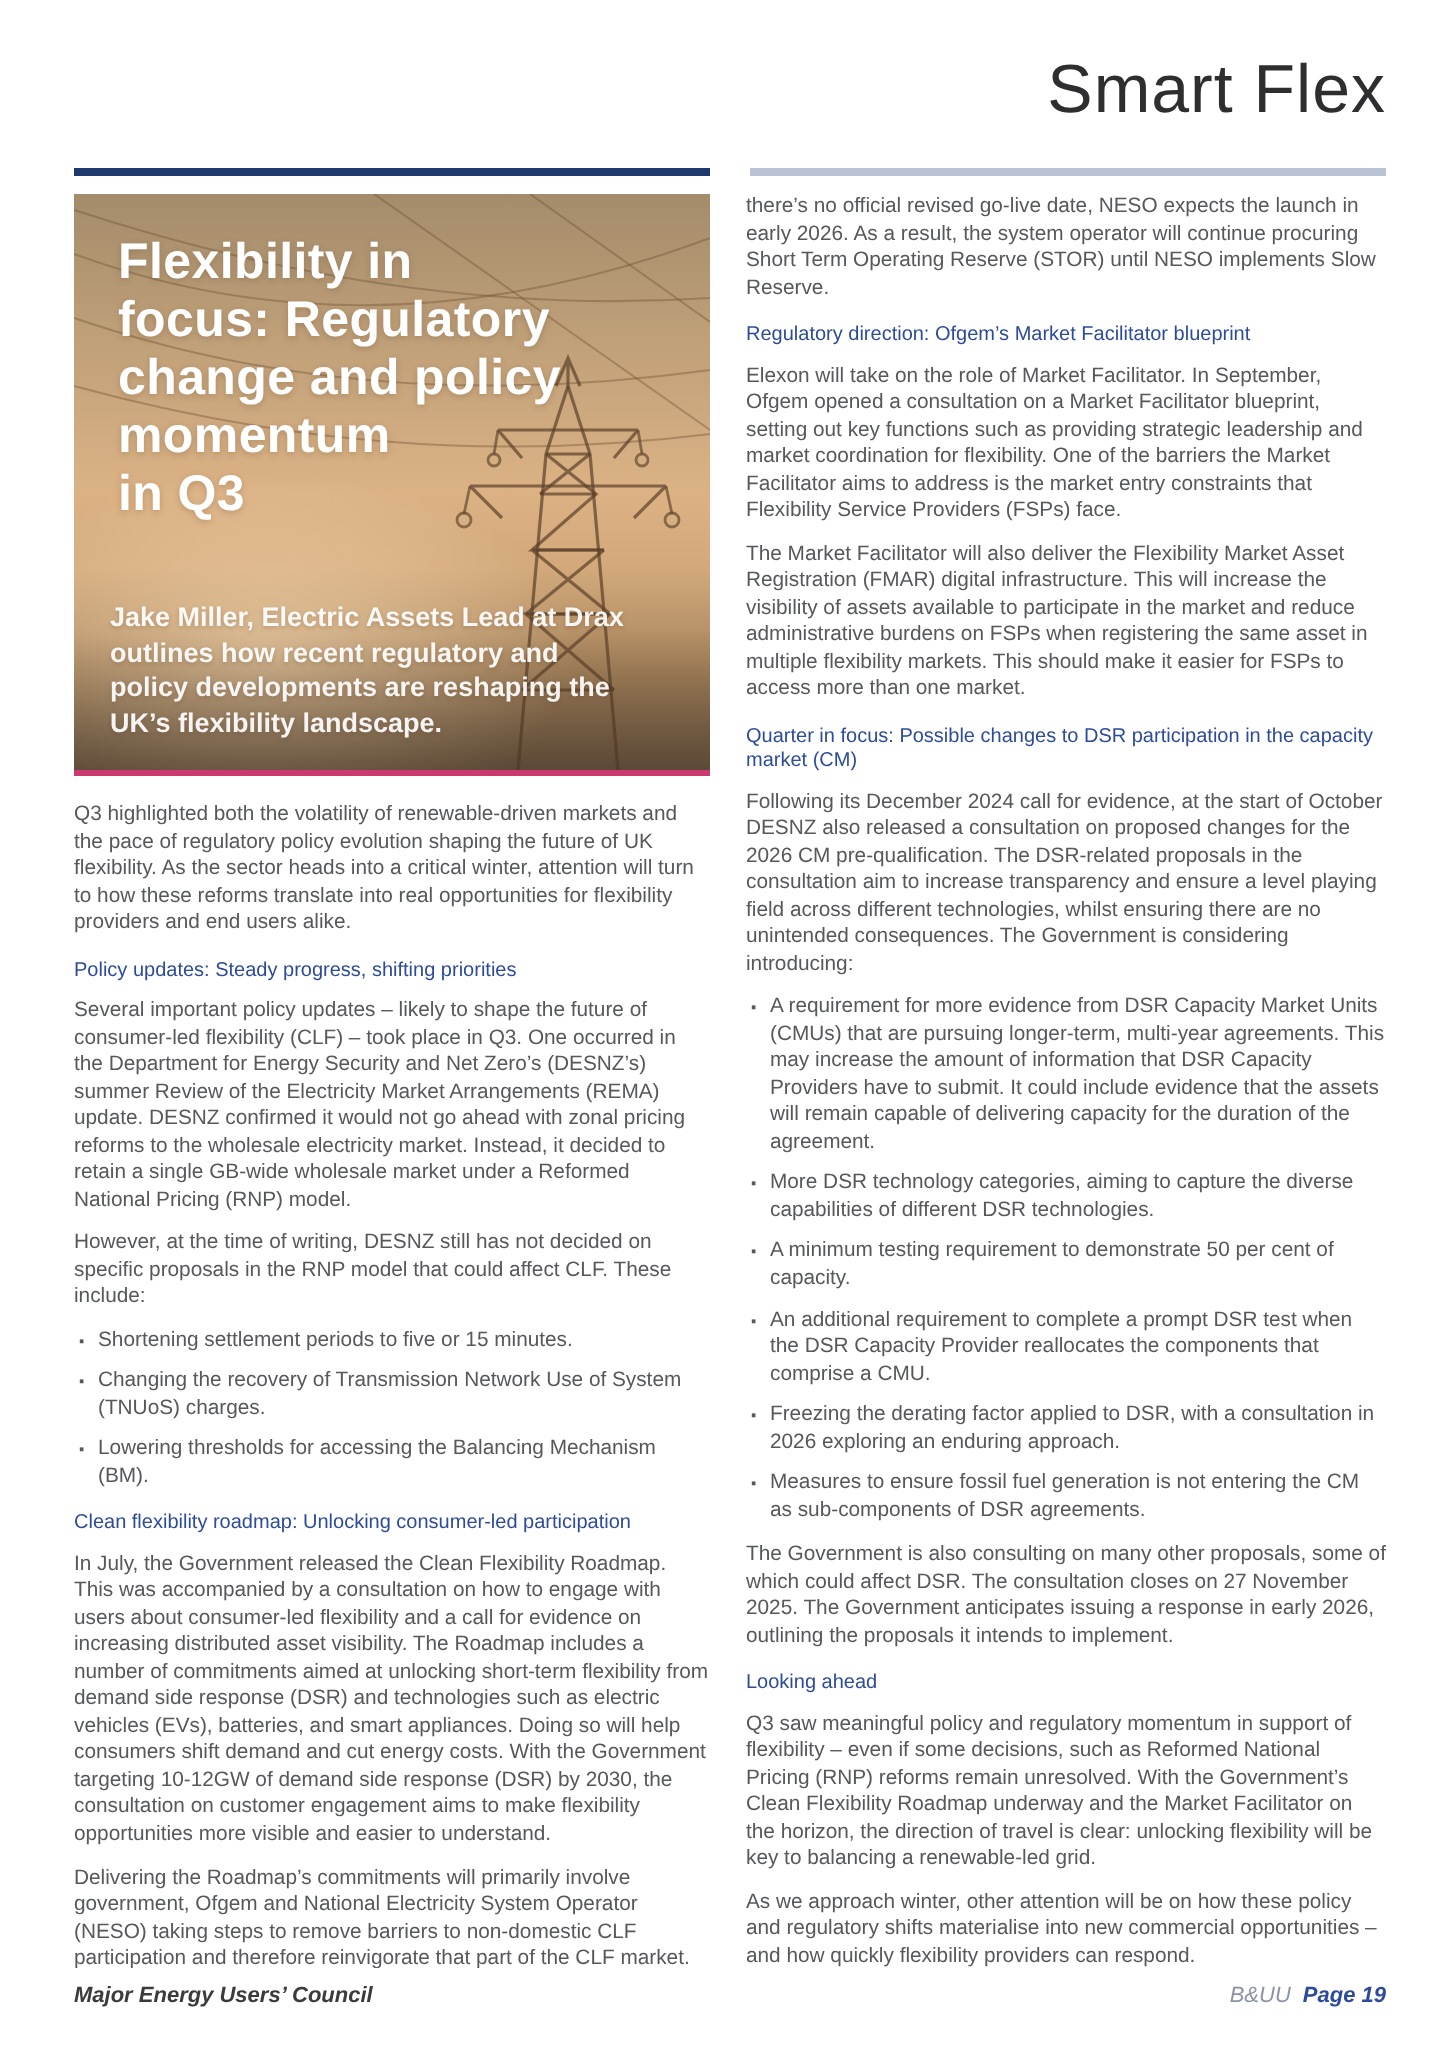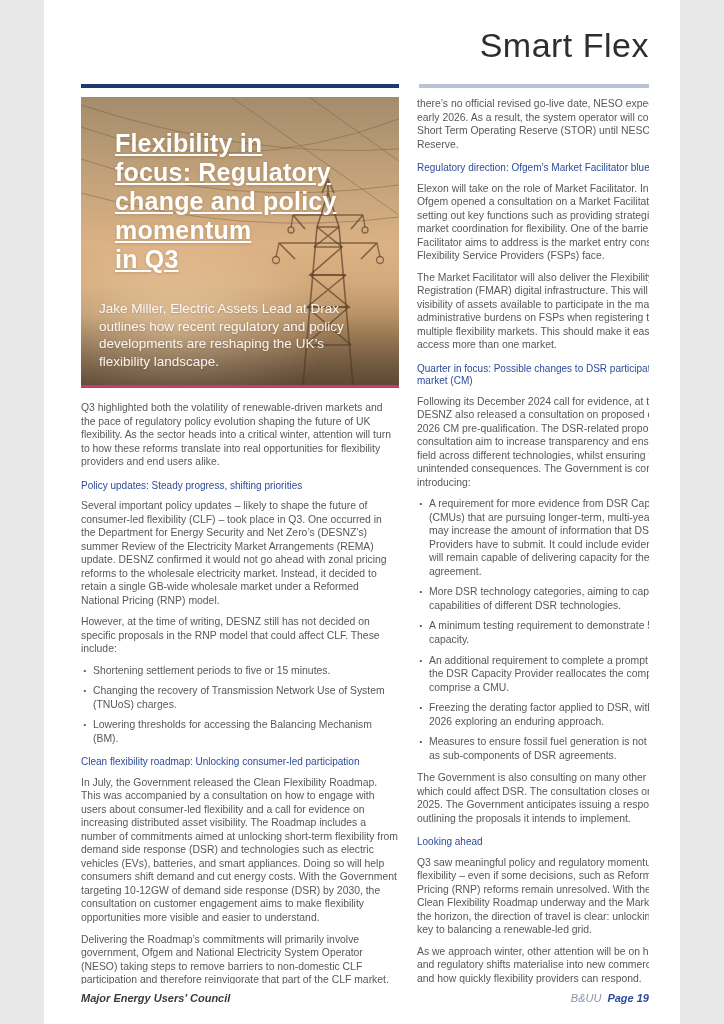--- a/index.html
+++ b/index.html
@@ -1,18 +1,18 @@
 <!DOCTYPE html>
 <html><head>
 <meta charset="utf-8">
 <style>
   html,body{margin:0;padding:0;background:#e8e8e8;}
   .page{
     position:relative;
-    width:636px;height:1024px;
+    width:724px;height:1024px;
     background:#ffffff;
     font-family:"Liberation Sans",sans-serif;
     overflow:hidden;
     margin:0 auto;
   }
   
   .header{position:absolute;top:0;left:37px;right:31px;height:92px;}
   .brand{
     position:absolute;right:0;top:26px;
     font-size:34px;font-weight:300;color:#2e2e30;
@@ -40,29 +40,28 @@
     background:radial-gradient(ellipse 70% 45% at 30% 80%,rgba(255,228,190,0.55),rgba(255,228,190,0) 70%);
     pointer-events:none;
   }
   .hero::after{
     content:"";position:absolute;left:0;right:0;bottom:0;height:70px;
     background:linear-gradient(0deg,rgba(62,45,30,0.45),rgba(62,45,30,0));
     pointer-events:none;
   }
   .hero svg{position:absolute;inset:0;width:100%;height:100%;}
   .hero-title{
-    position:absolute;left:18px;top:16px;margin:16px;z-index:2;
+    position:absolute;left:18px;top:16px;margin:4px;z-index:2;
     color:#ffffff;font-size:25px;line-height:1.16;font-weight:700;
     white-space:pre-line;letter-spacing:0.2px;
     text-shadow:0 1px 3px rgba(90,60,30,0.25);
-    text-decoration:underline;
   }
   .hero-subtitle{
     position:absolute;left:18px;right:33px;bottom:14px;margin:0;z-index:2;
-    color:rgba(255,255,255,0.93);font-size:13.5px;line-height:1.32;font-weight:400;
+    color:rgba(255,255,255,0.93);font-size:13.5px;line-height:1.32;font-weight:700;
     text-shadow:0 1px 2px rgba(90,60,30,0.25);
   }
   
   .body-p{
     margin:0 0 8px 0;
     color:#57585c;font-size:10.4px;line-height:1.3;
   }
   .sec-heading{
     margin:11px 0 7px 0;
     color:#2d4b9a;font-size:10px;line-height:1.25;font-weight:400;

